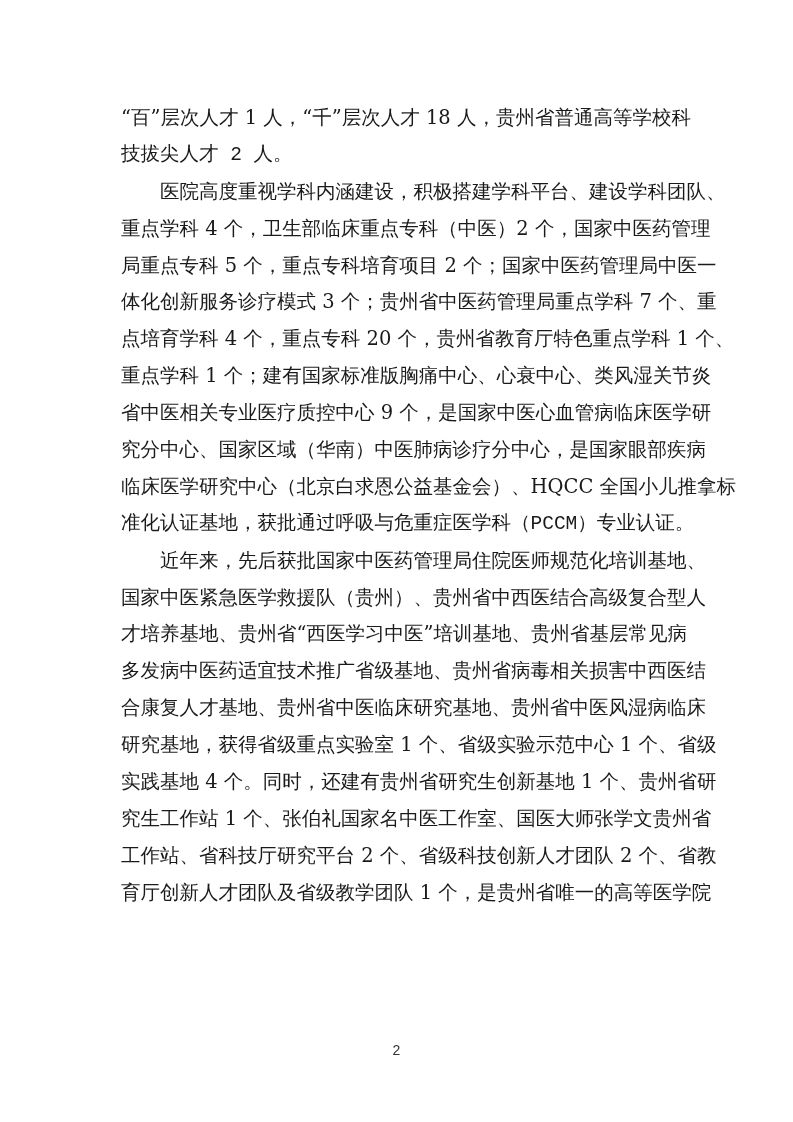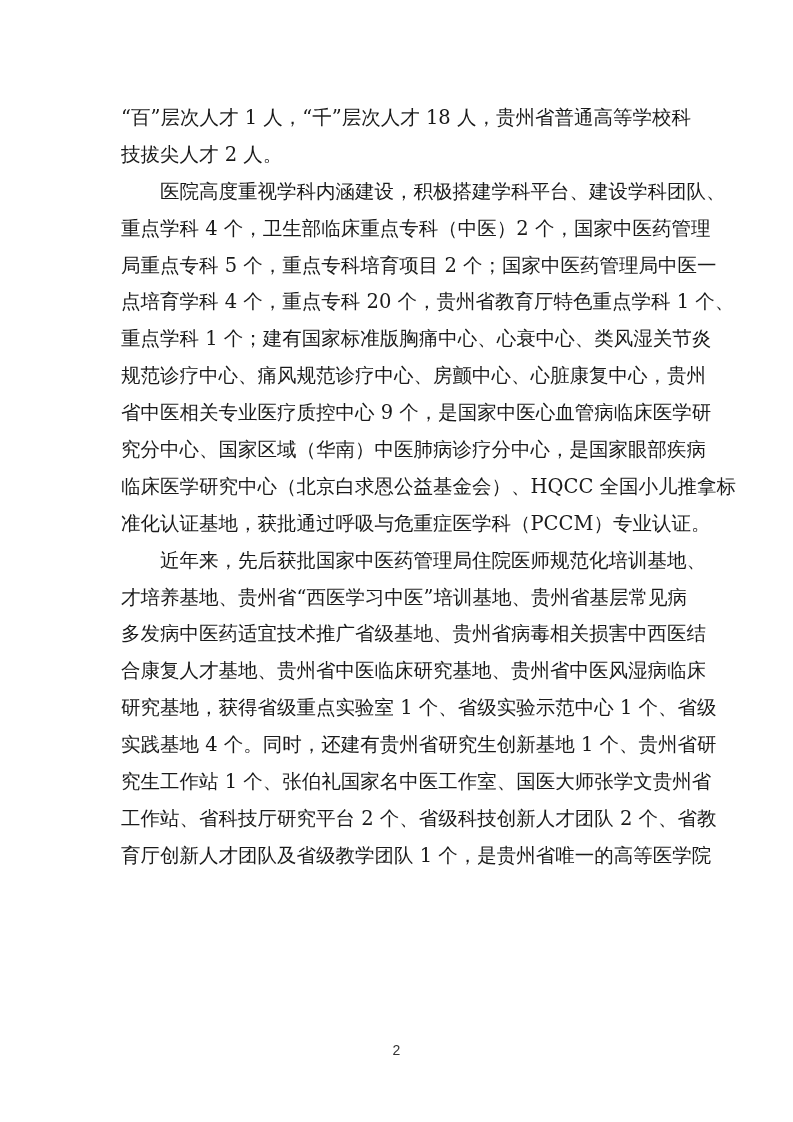--- a/index.html
+++ b/index.html
@@ -4,48 +4,49 @@
 <style>
   html, body { margin: 0; padding: 0; background: #ffffff; }
   body { width: 793px; height: 1122px; position: relative; overflow: hidden; }
   .page { position: absolute; left: 0; top: 0; width: 793px; height: 1122px; background: #fff; }
   .body-text {
     position: absolute; left: 121px; top: 100px; width: 552px;
     font-family: "DejaVu Serif", "Liberation Serif", serif;
     font-size: 19.5px; line-height: 36.9px; color: #1a1a1a;
   }
   .line { display: block; white-space: nowrap; text-align: justify; text-align-last: justify; height: 36.9px; }
-  .line.last { text-align-last: left; }
+  .line.last { text-align-last: left; font-family: Liberation Mono, monospace; }
   .line.indent { padding-left: 39px; }
   .page-number {
     position: absolute; left: 0; width: 793px; top: 1042px; text-align: center;
     font-family: "Liberation Sans", sans-serif; font-size: 14px; color: #333;
   }
 </style>
 </head>
 <body>
 
 <div class="page">
   <div class="body-text">
 
     <span class="line">“百”层次人才 1 人，“千”层次人才 18 人，贵州省普通高等学校科</span>
     <span class="line last">技拔尖人才 2 人。</span>
 
     <span class="line indent">医院高度重视学科内涵建设，积极搭建学科平台、建设学科团队、</span>
     <span class="line">重点学科 4 个，卫生部临床重点专科（中医）2 个，国家中医药管理</span>
     <span class="line">局重点专科 5 个，重点专科培育项目 2 个；国家中医药管理局中医一</span>
+    <span class="line">体化创新服务诊疗模式 3 个；贵州省中医药管理局重点学科 7 个、重</span>
     <span class="line">点培育学科 4 个，重点专科 20 个，贵州省教育厅特色重点学科 1 个、</span>
     <span class="line">重点学科 1 个；建有国家标准版胸痛中心、心衰中心、类风湿关节炎</span>
-    <span class="line">规范诊疗中心、痛风规范诊疗中心、房颤中心、心脏康复中心，贵州</span>
     <span class="line">省中医相关专业医疗质控中心 9 个，是国家中医心血管病临床医学研</span>
     <span class="line">究分中心、国家区域（华南）中医肺病诊疗分中心，是国家眼部疾病</span>
     <span class="line">临床医学研究中心（北京白求恩公益基金会）、HQCC 全国小儿推拿标</span>
     <span class="line last">准化认证基地，获批通过呼吸与危重症医学科（PCCM）专业认证。</span>
 
     <span class="line indent">近年来，先后获批国家中医药管理局住院医师规范化培训基地、</span>
+    <span class="line">国家中医紧急医学救援队（贵州）、贵州省中西医结合高级复合型人</span>
     <span class="line">才培养基地、贵州省“西医学习中医”培训基地、贵州省基层常见病</span>
     <span class="line">多发病中医药适宜技术推广省级基地、贵州省病毒相关损害中西医结</span>
     <span class="line">合康复人才基地、贵州省中医临床研究基地、贵州省中医风湿病临床</span>
     <span class="line">研究基地，获得省级重点实验室 1 个、省级实验示范中心 1 个、省级</span>
     <span class="line">实践基地 4 个。同时，还建有贵州省研究生创新基地 1 个、贵州省研</span>
     <span class="line">究生工作站 1 个、张伯礼国家名中医工作室、国医大师张学文贵州省</span>
     <span class="line">工作站、省科技厅研究平台 2 个、省级科技创新人才团队 2 个、省教</span>
     <span class="line">育厅创新人才团队及省级教学团队 1 个，是贵州省唯一的高等医学院</span>
   </div>
   <div class="page-number">2</div>

